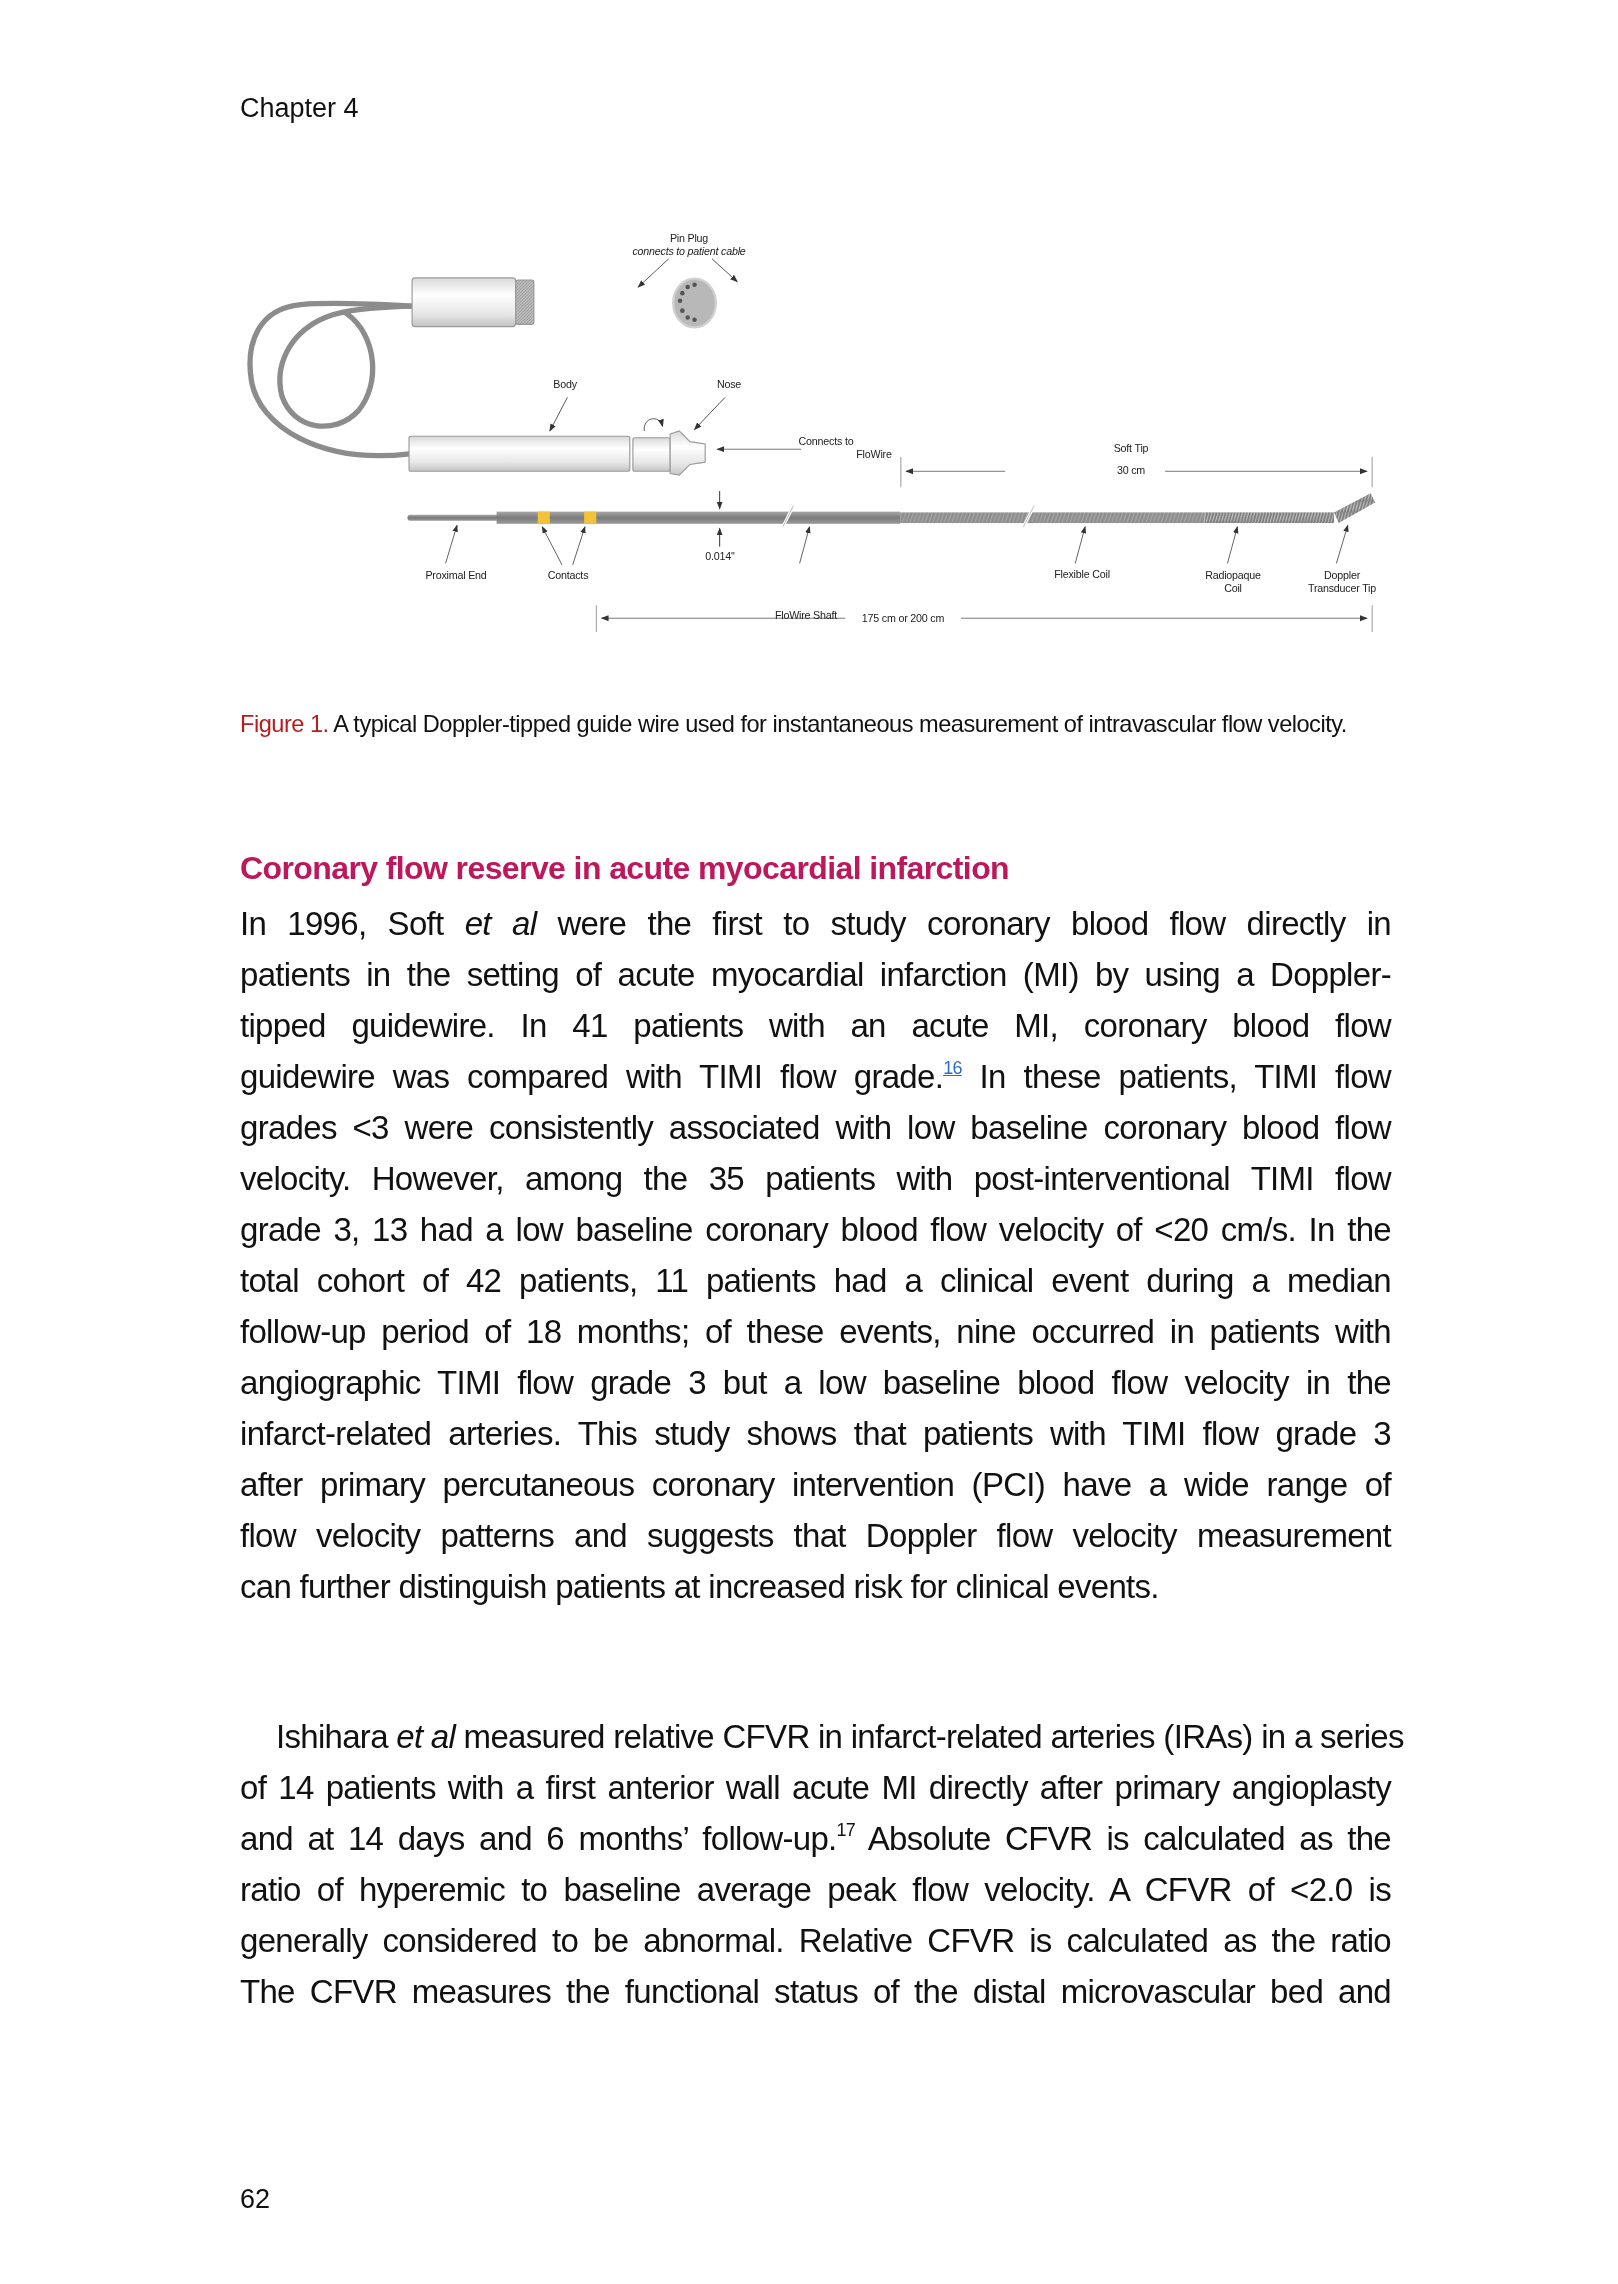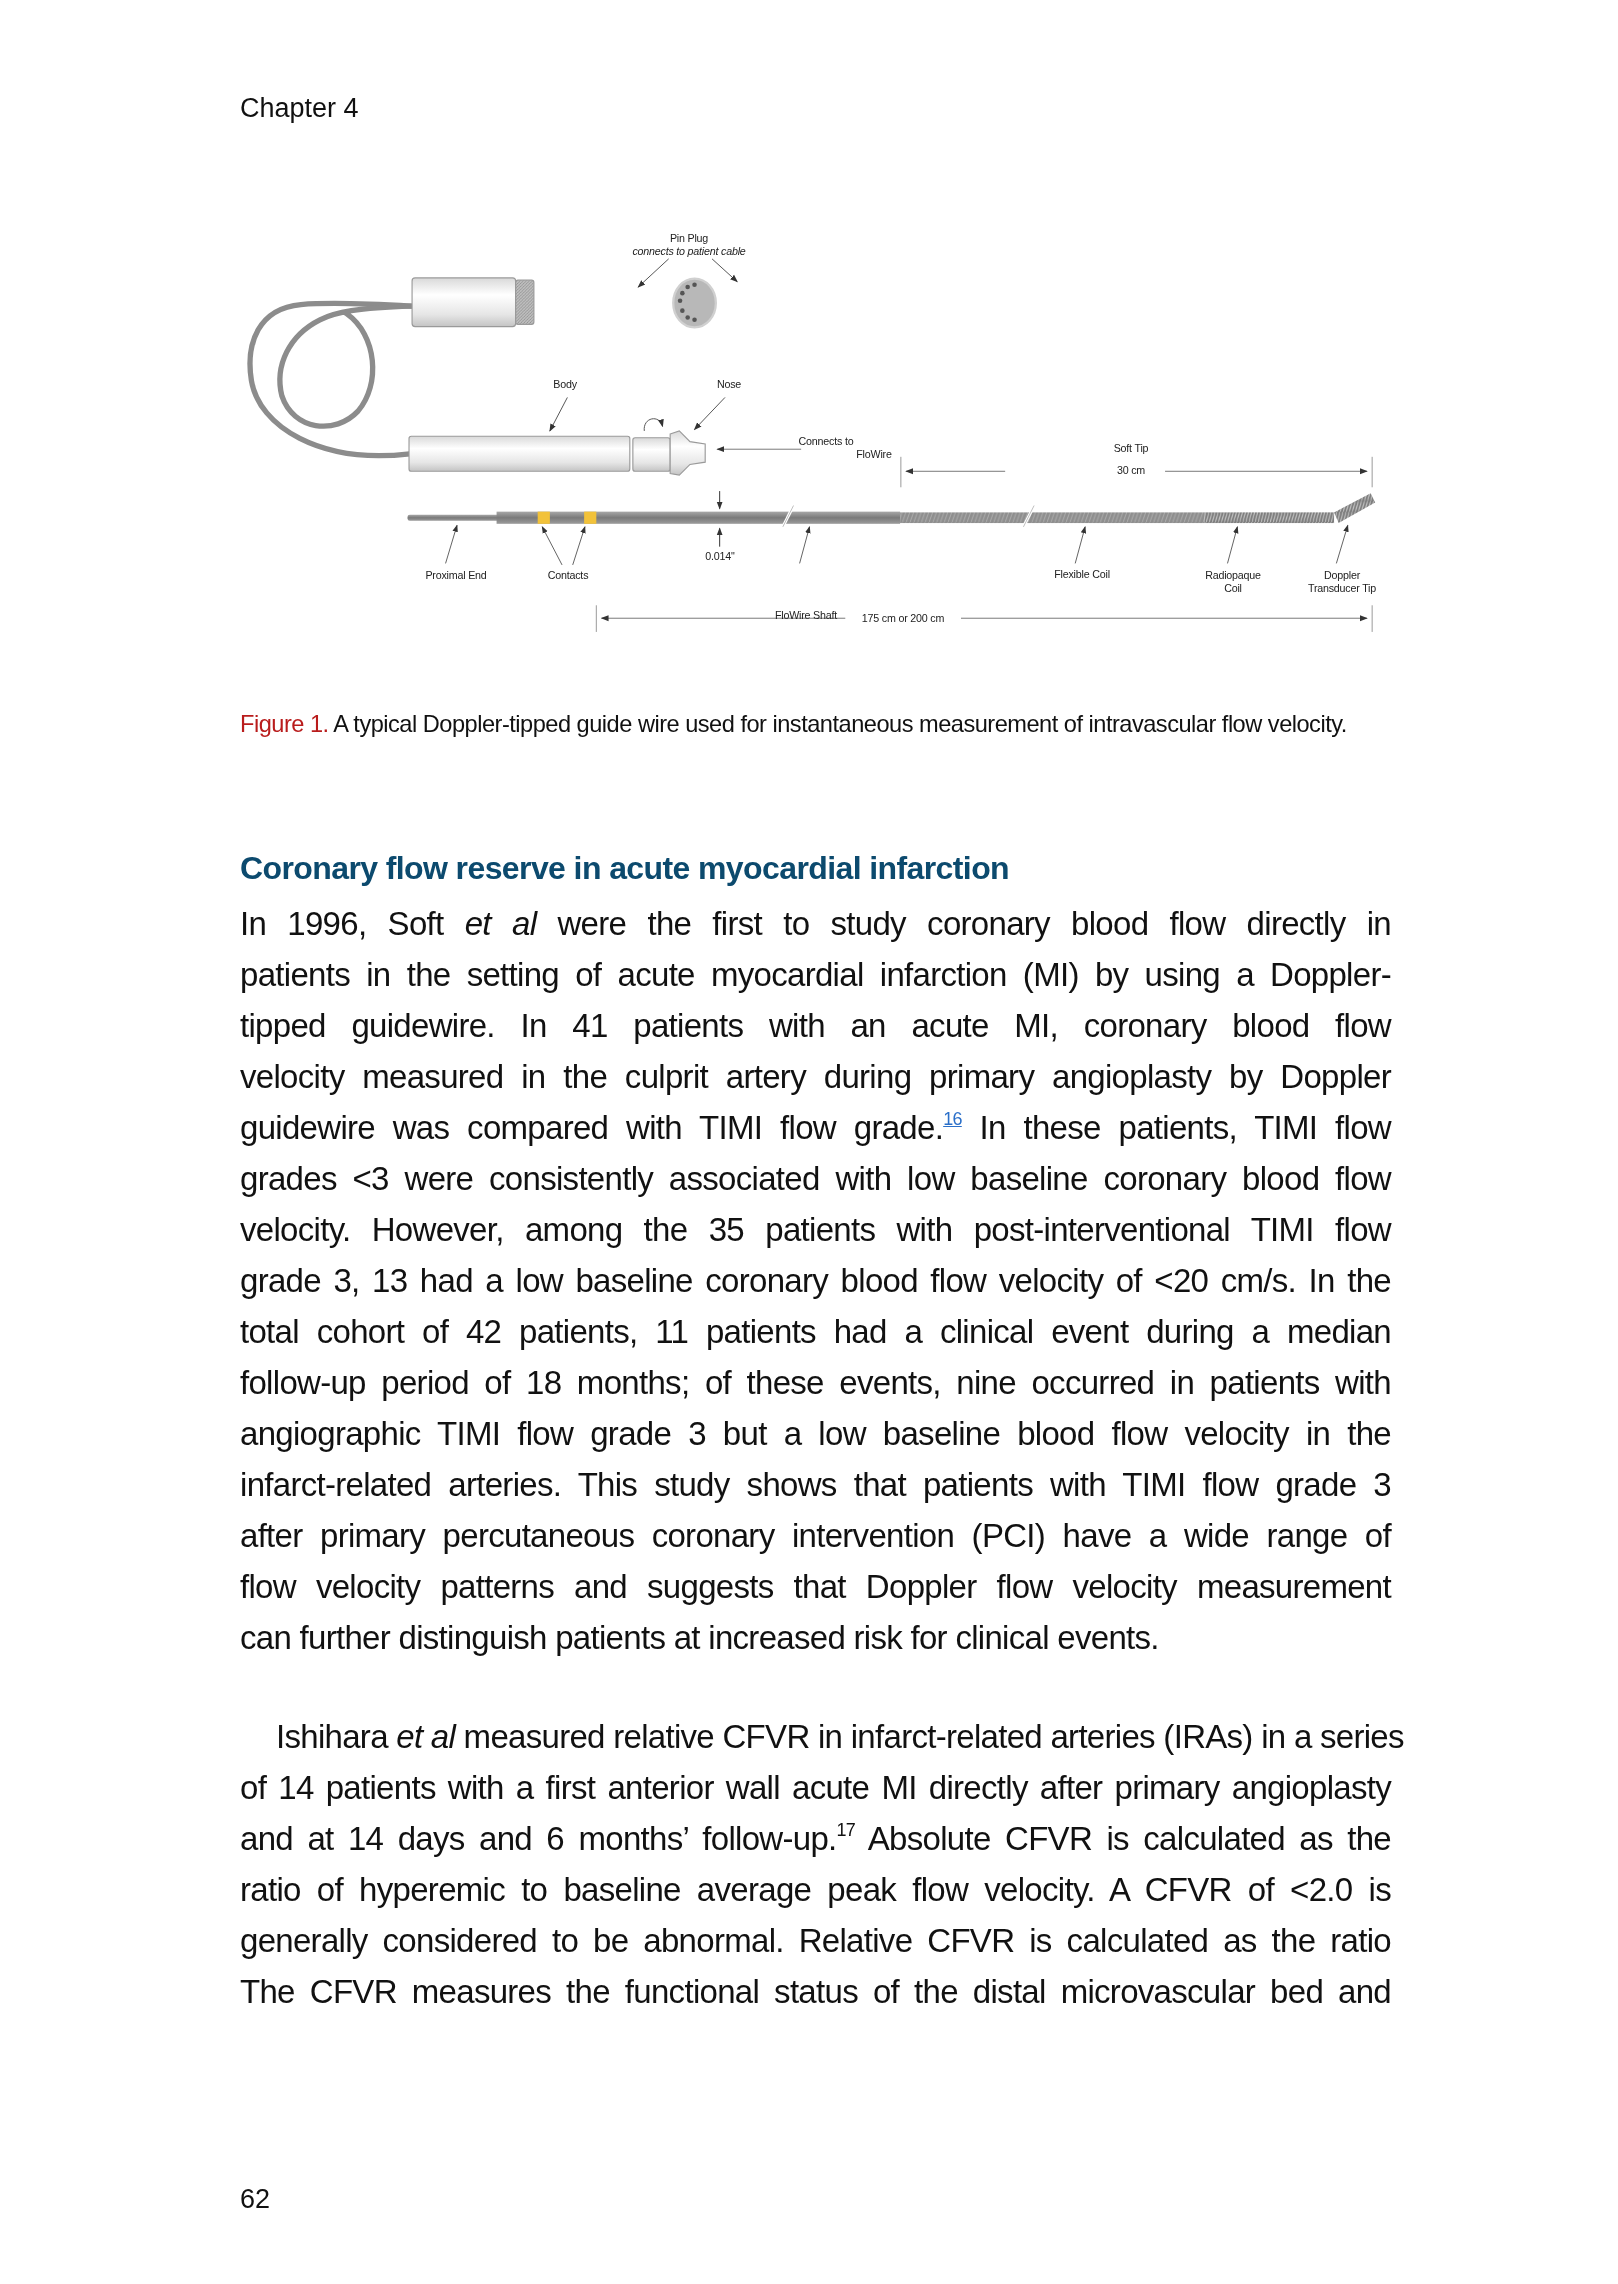--- a/index.html
+++ b/index.html
@@ -10,21 +10,21 @@
   .figure svg { position: absolute; left: 0; top: 0; }
   .fig-label { position: absolute; font-family: "Liberation Sans", sans-serif; font-size: 10.7px;
                color: #222; text-align: center; line-height: 13px; white-space: nowrap;
                transform: translateX(-50%); letter-spacing: -0.2px; }
   .fig-label.italic { font-style: italic; }
   .caption { position: absolute; left: 240px; top: 707px; width: 1151px; font-size: 23.6px;
              line-height: 35px; text-align: justify; text-align-last: left; color: #111;
              font-family: "Liberation Sans Narrow", "Liberation Sans", sans-serif; letter-spacing: -0.5px; }
   .caption .fig-num { color: #b91c1c; font-weight: normal; }
   .section-heading { position: absolute; left: 240px; top: 850px; font-size: 32px; font-weight: bold;
-                     color: #0c4a6e; letter-spacing: -0.6px; }
+                     color: #be185d; letter-spacing: -0.6px; }
   .body-para { position: absolute; left: 240px; width: 1151px; font-size: 33px; line-height: 51px;
                color: #111; letter-spacing: -0.7px; word-spacing: 0px; }
   .body-para .line { display: block; text-align: justify; text-align-last: justify; white-space: nowrap; height: 51px; overflow: visible; }
   .body-para .line.last { text-align-last: left; }
   .para-1 { top: 898px; }
   .para-2 { top: 1711px; }
   sup.ref { font-size: 18px; vertical-align: 13.7px; line-height: 0; }
   sup.ref.link { color: #2a6fc9; text-decoration: underline; }
   .page-number { position: absolute; left: 240px; top: 2184px; font-size: 27px; color: #111; }
 </style>
@@ -161,21 +161,20 @@
 <div class="caption">
   <span class="fig-num">Figure 1.</span><span> A typical Doppler-tipped guide wire used for instantaneous measurement of intravascular flow velocity.</span>
 </div>
 
 <div class="section-heading">Coronary flow reserve in acute myocardial infarction</div>
 
 <div class="body-para para-1">
   <span class="line" style="white-space: nowrap; display: block; word-spacing: 0px;"><span>In 1996, Soft </span><i>et al</i><span> were the first to study coronary blood flow directly in</span></span>
   <span class="line" style="white-space: nowrap; display: block; word-spacing: 0px;"><span>patients in the setting of acute myocardial infarction (MI) by using a Doppler-</span></span>
   <span class="line" style="white-space: nowrap; display: block; word-spacing: 0px;"><span>tipped guidewire. In 41 patients with an acute MI, coronary blood flow</span></span>
-  <span class="line" style="white-space: nowrap; display: block; word-spacing: 0px;"><span>velocity measured in the culprit artery during primary angioplasty by Doppler</span></span>
   <span class="line" style="white-space: nowrap; display: block; word-spacing: 0px;"><span>guidewire was compared with TIMI flow grade.</span><sup class="ref link">16</sup><span> In these patients, TIMI flow</span></span>
   <span class="line" style="white-space: nowrap; display: block; word-spacing: 0px;"><span>grades &lt;3 were consistently associated with low baseline coronary blood flow</span></span>
   <span class="line" style="white-space: nowrap; display: block; word-spacing: 0px;"><span>velocity. However, among the 35 patients with post-interventional TIMI flow</span></span>
   <span class="line" style="white-space: nowrap; display: block; word-spacing: 0px;"><span>grade 3, 13 had a low baseline coronary blood flow velocity of &lt;20 cm/s. In the</span></span>
   <span class="line" style="white-space: nowrap; display: block; word-spacing: 0px;"><span>total cohort of 42 patients, 11 patients had a clinical event during a median</span></span>
   <span class="line" style="white-space: nowrap; display: block; word-spacing: 0px;"><span>follow-up period of 18 months; of these events, nine occurred in patients with</span></span>
   <span class="line" style="white-space: nowrap; display: block; word-spacing: 0px;"><span>angiographic TIMI flow grade 3 but a low baseline blood flow velocity in the</span></span>
   <span class="line" style="white-space: nowrap; display: block; word-spacing: 0px;"><span>infarct-related arteries. This study shows that patients with TIMI flow grade 3</span></span>
   <span class="line" style="white-space: nowrap; display: block; word-spacing: 0px;"><span>after primary percutaneous coronary intervention (PCI) have a wide range of</span></span>
   <span class="line" style="white-space: nowrap; display: block; word-spacing: 0px;"><span>flow velocity patterns and suggests that Doppler flow velocity measurement</span></span>

